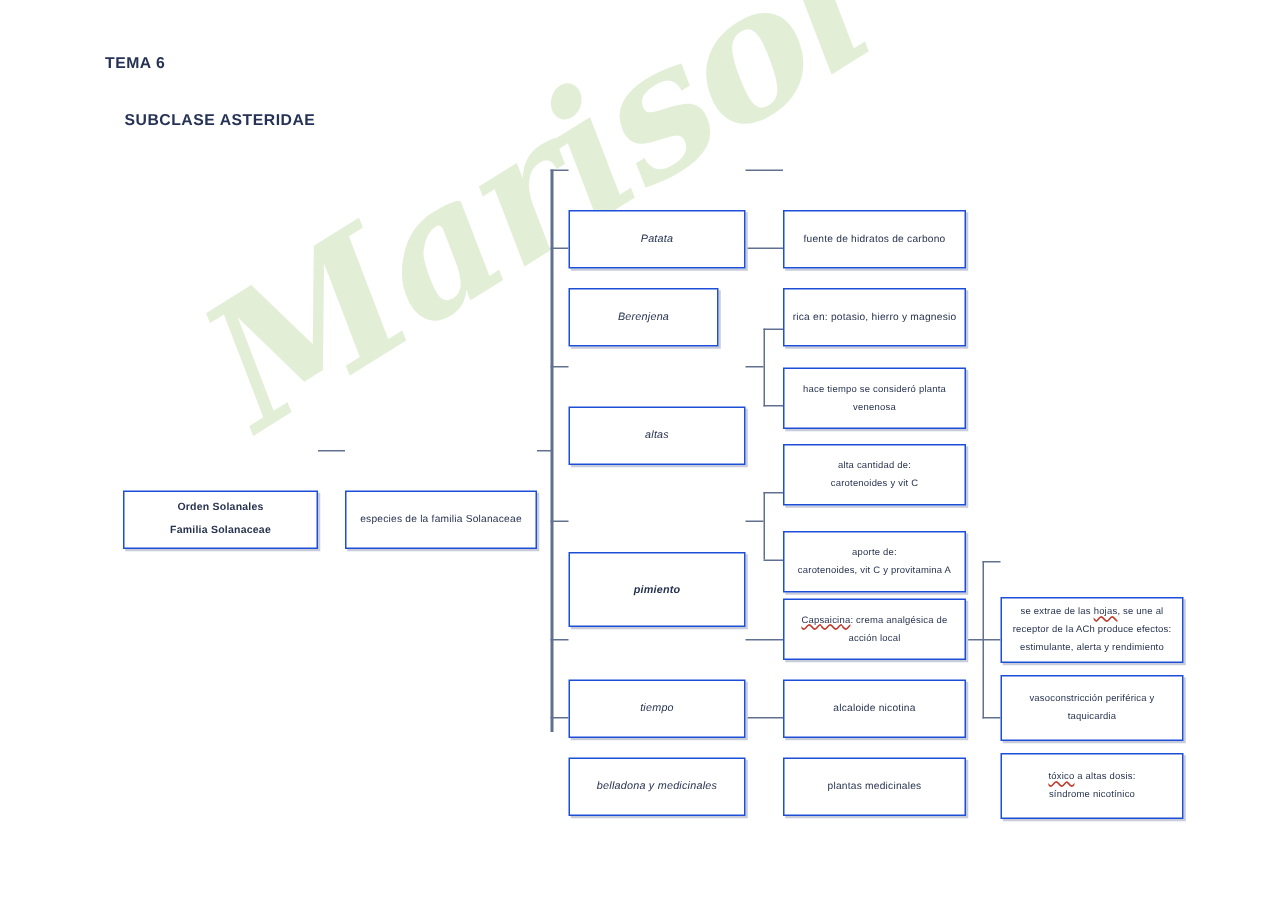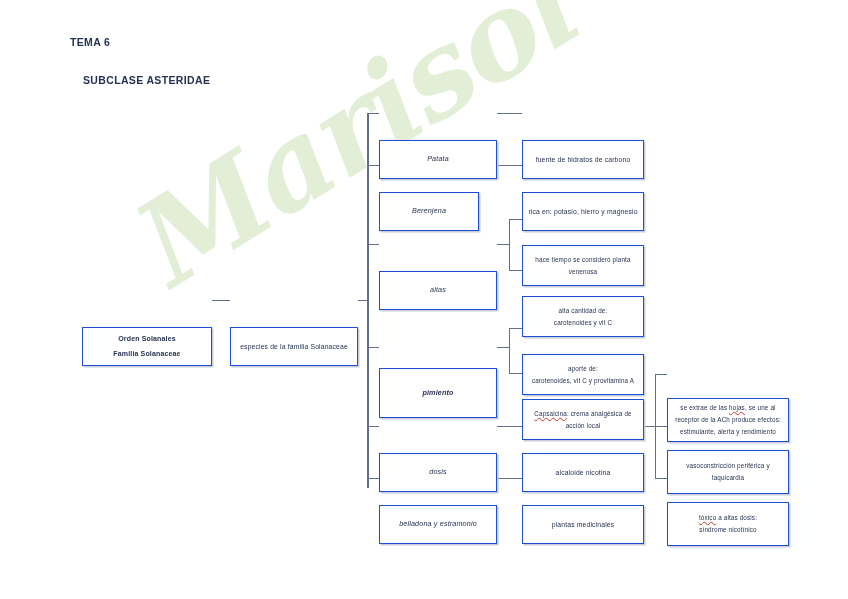--- a/index.html
+++ b/index.html
@@ -186,30 +186,30 @@
     <div class="ln h" style="left:509px; top:373px; width:13px;"></div>
     <div class="node small" style="left:522px; top:353px; width:122px; height:41px;">
       <span class="txt">
         <span class="spell">Capsaicina</span><span>: crema analgésica de</span><br>
         <span>acción local</span>
       </span>
     </div>
 
     <div class="ln h" style="left:367px; top:426px; width:12px;"></div>
     <div class="node italic" style="left:379px; top:407px; width:118px; height:39px;">
-      <span class="txt">dosis</span>
+      <span class="txt">tiempo</span>
     </div>
     <div class="ln h" style="left:497px; top:426px; width:25px;"></div>
     <div class="node" style="left:522px; top:407px; width:122px; height:39px;">
       <span class="txt">alcaloide nicotina</span>
     </div>
 
     <div class="ln h" style="left:367px; top:478px; width:12px;"></div>
     <div class="node italic" style="left:379px; top:459px; width:118px; height:39px;">
-      <span class="txt">belladona y estramonio</span>
+      <span class="txt">belladona y medicinales</span>
     </div>
     <div class="ln h" style="left:497px; top:478px; width:25px;"></div>
     <div class="node" style="left:522px; top:459px; width:122px; height:39px;">
       <span class="txt">plantas medicinales</span>
     </div>
 
     <div class="ln h" style="left:644px; top:426px; width:12px;"></div>
     <div class="ln v" style="left:655px; top:374px; width:1px; height:105px;"></div>
 
     <div class="ln h" style="left:655px; top:374px; width:12px;"></div>

